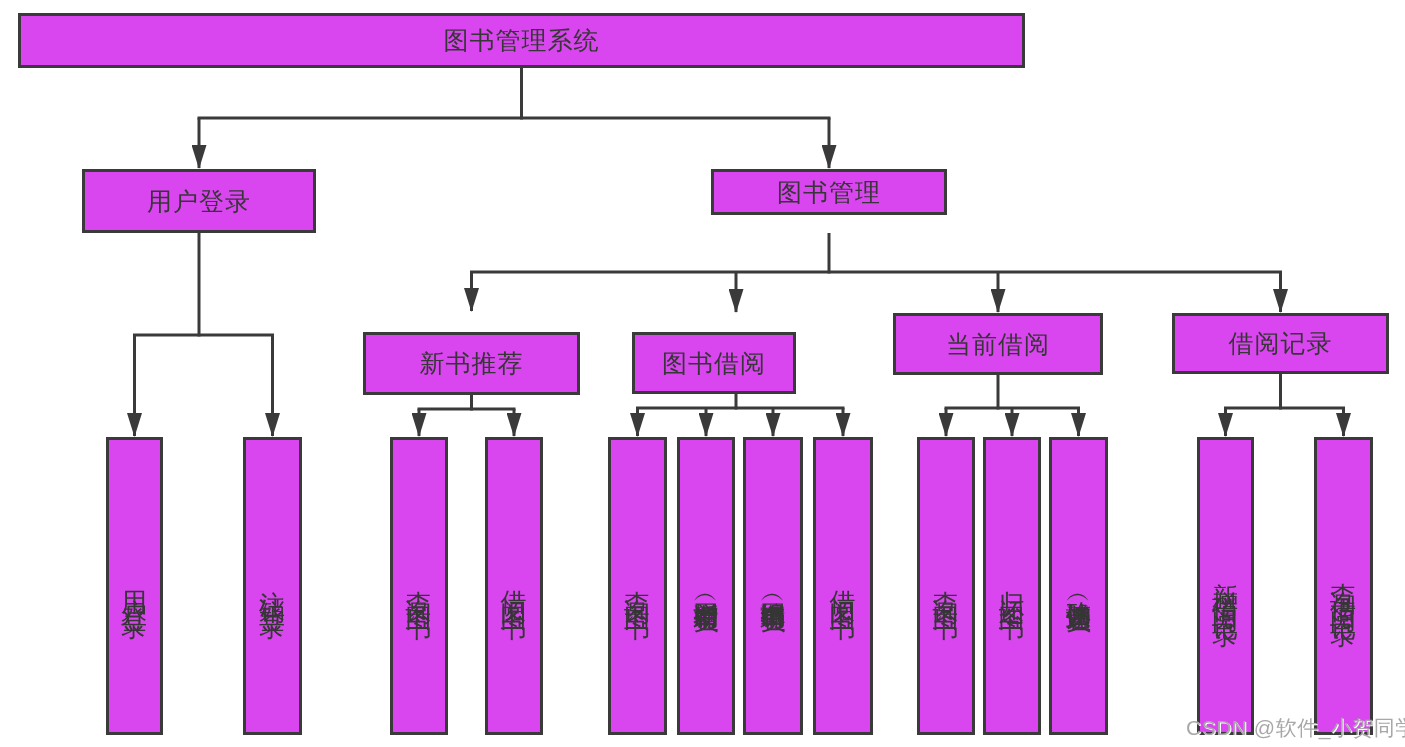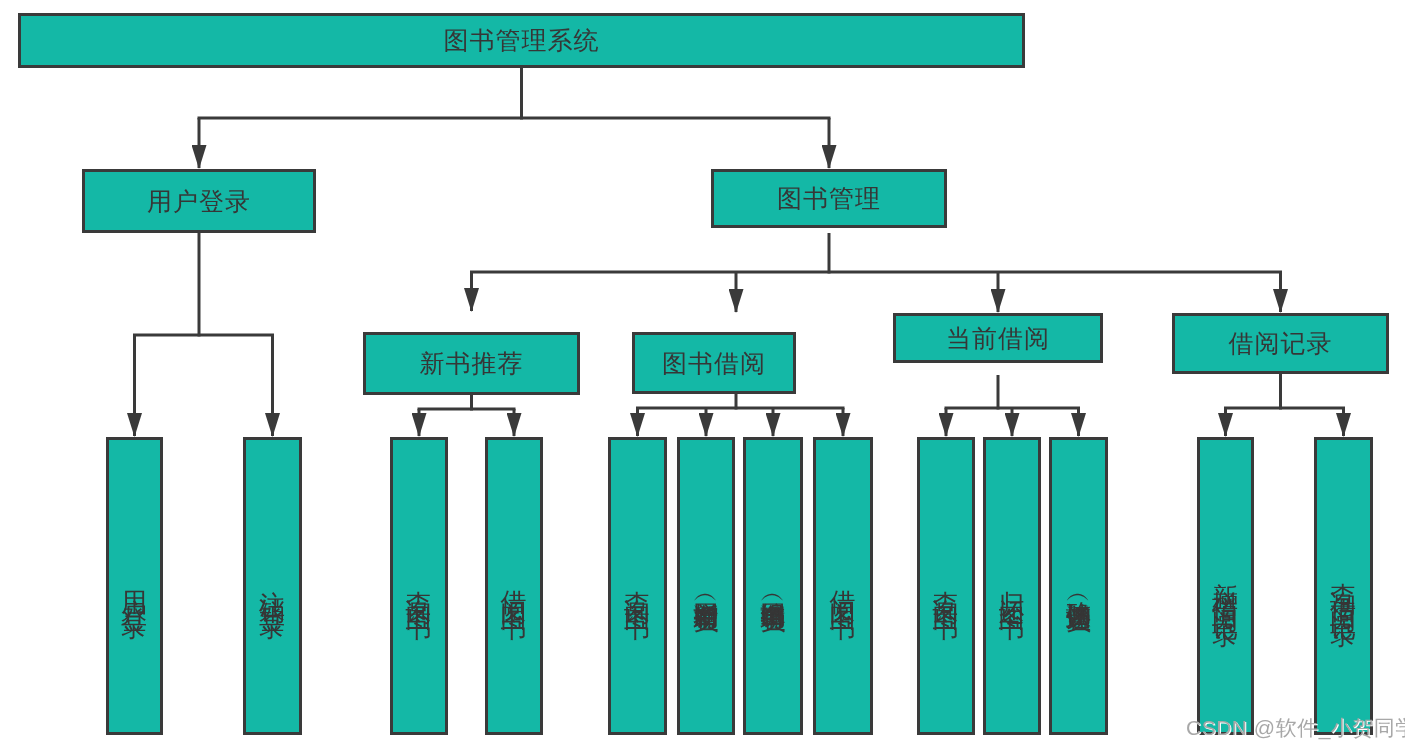--- a/index.html
+++ b/index.html
@@ -14,21 +14,21 @@
   #connectors {
     position: absolute;
     left: 0; top: 0;
     width: 1405px; height: 747px;
     pointer-events: none;
   }
   .box {
     position: absolute;
     box-sizing: border-box;
     border: 3px solid #3a3a3a;
-    background: #14b8a6;
+    background: #d946ef;
     display: flex;
     align-items: center;
     justify-content: center;
     z-index: 2;
     text-align: right;
   }
   .box span {
     color: #363636;
     font-size: 25px;
     letter-spacing: 1px;
@@ -108,21 +108,21 @@
       </div>
       <div class="box" style="left: 82px; top: 169px; width: 234px; height: 64px;">
         <span>用户登录</span>
       </div>
       <div class="box v" style="left: 106px; top: 437px; width: 57px; height: 298px;">
         <span>用户登录</span>
       </div>
       <div class="box v" style="left: 243px; top: 437px; width: 59px; height: 298px;">
         <span>注销登录</span>
       </div>
-      <div class="box" style="left: 711px; top: 169px; width: 236px; height: 59px;">
+      <div class="box" style="left: 711px; top: 169px; width: 236px; height: 46px;">
         <span>图书管理</span>
       </div>
       <div class="box" style="left: 363px; top: 312px; width: 217px; height: 63px; margin-top: 20px;">
         <span>新书推荐</span>
       </div>
       <div class="box v" style="left: 390px; top: 437px; width: 58px; height: 298px;">
         <span>查询图书</span>
       </div>
       <div class="box v" style="left: 485px; top: 437px; width: 58px; height: 298px;">
         <span>借阅图书</span>
@@ -135,21 +135,21 @@
       </div>
       <div class="box v" style="left: 677px; top: 437px; width: 58px; height: 298px;">
         <span class="tight">新增图书（管理员）</span>
       </div>
       <div class="box v" style="left: 743px; top: 437px; width: 60px; height: 298px;">
         <span class="tight">编辑图书（管理员）</span>
       </div>
       <div class="box v" style="left: 813px; top: 437px; width: 60px; height: 298px;">
         <span>借阅图书</span>
       </div>
-      <div class="box" style="left: 893px; top: 313px; width: 210px; height: 50px;">
+      <div class="box" style="left: 893px; top: 313px; width: 210px; height: 62px;">
         <span>当前借阅</span>
       </div>
       <div class="box v" style="left: 917px; top: 437px; width: 58px; height: 298px;">
         <span>查询图书</span>
       </div>
       <div class="box v" style="left: 983px; top: 437px; width: 58px; height: 298px;">
         <span>归还图书</span>
       </div>
       <div class="box v" style="left: 1049px; top: 437px; width: 59px; height: 298px;">
         <span class="tight">确认归还（管理员）</span>

